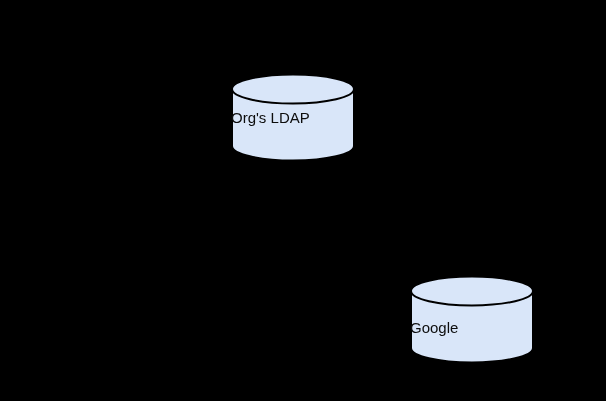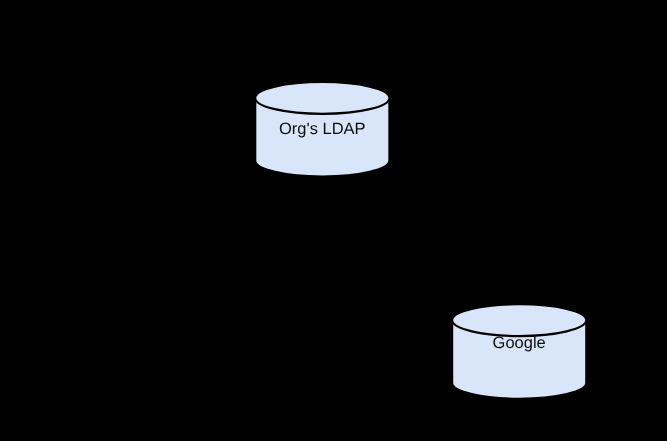--- a/index.html
+++ b/index.html
@@ -31,32 +31,31 @@
   }
   .cyl-shape {
     fill: var(--node-fill, #d9e6f9);
     stroke: var(--node-stroke, #000000);
     stroke-width: 2;
   }
   .labels {
     position: absolute;
     left: 0;
     right: 0;
-    text-align: center;
     font-size: 15px;
     line-height: 27px;
     color: var(--label-color, #0d0d0d);
     white-space: nowrap;
   }
   .node-ldap   { left: 231px; top: 73px;  }
   .node-ldap .labels   { top: 31px; }
   .node-emm    { left: 48px;  top: 275px; }
   .node-emm .labels    { top: 28px; }
   .node-google { left: 410px; top: 275px; }
-  .node-google .labels { top: 23px; }
+  .node-google .labels { top: 39px; }
 </style>
 </head>
 <body>
 
 <div class="canvas">
 
   <div class="node node-ldap">
     <svg width="124" height="90" viewBox="0 0 124 90">
       <path class="cyl-shape" d="M1,16 A61,14.5 0 0 1 123,16 L123,73 A61,14.5 0 0 1 1,73 Z"></path>
       <ellipse class="cyl-shape" cx="62" cy="16" rx="61" ry="14.5"></ellipse>

